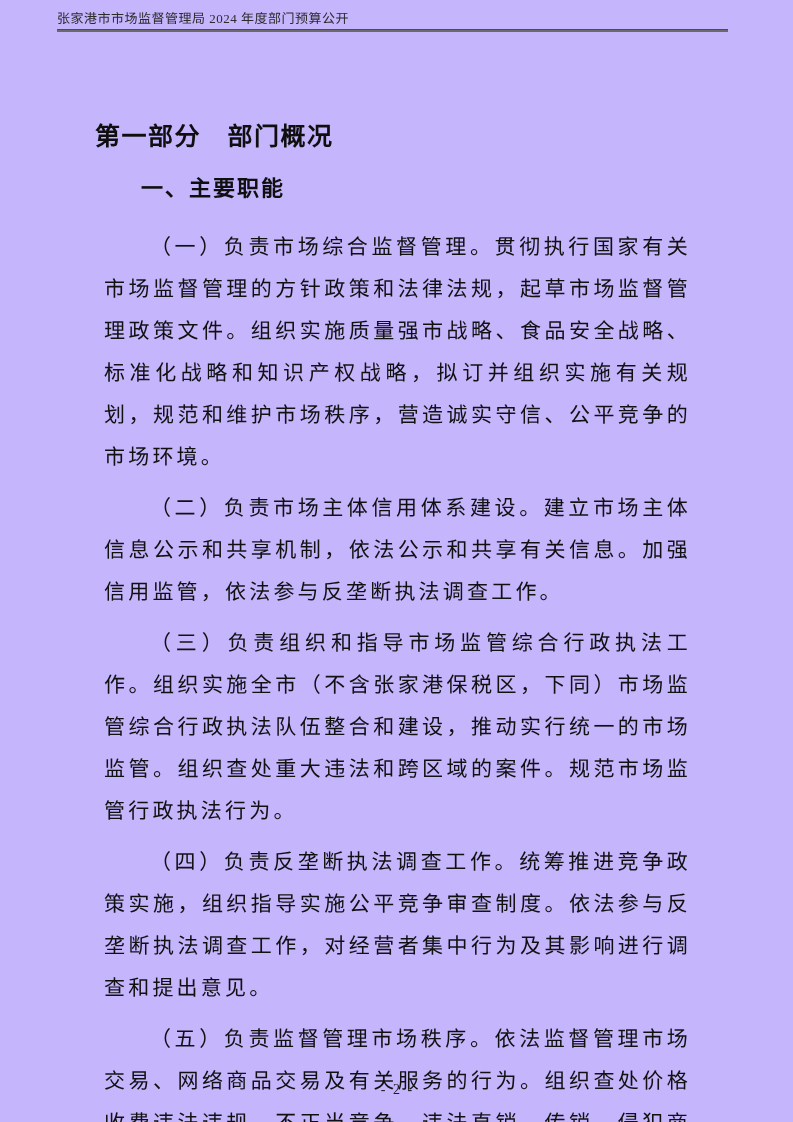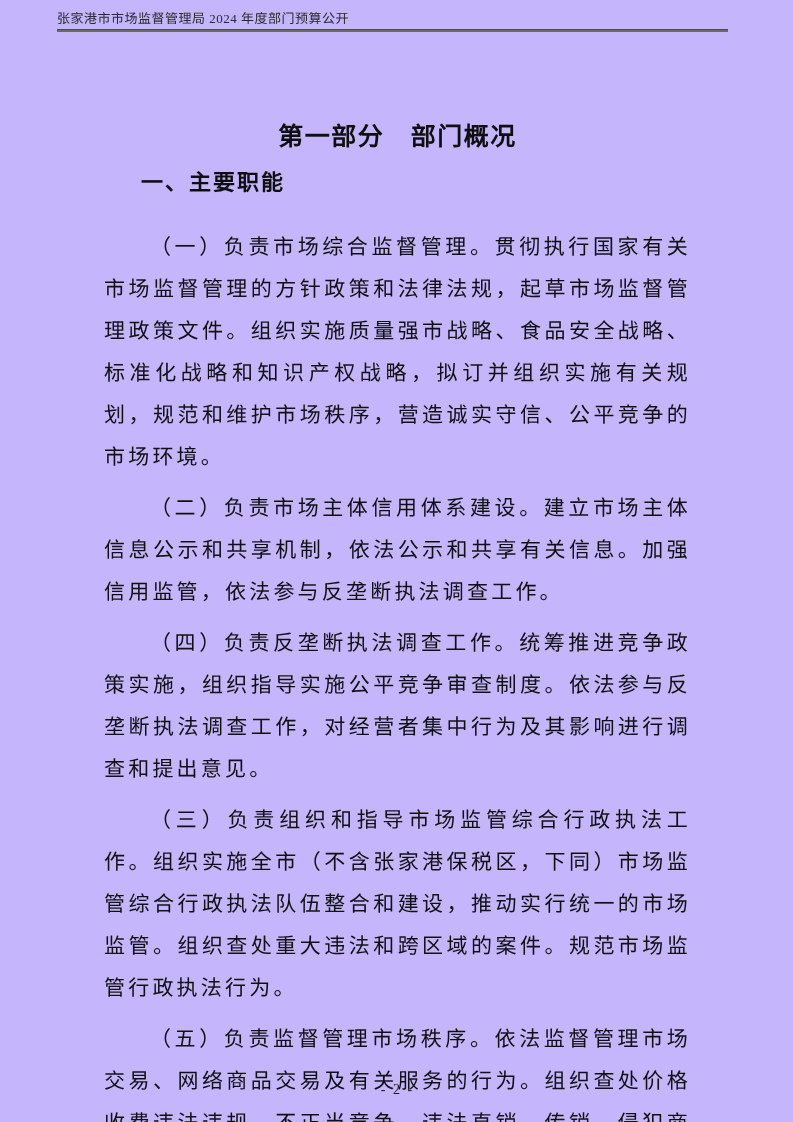--- a/index.html
+++ b/index.html
@@ -36,34 +36,33 @@
     background: #6a6a6a;
     border-top: 1px solid #4c4c4c;
   }
 
   
   .part-title {
     position: absolute;
     left: 95px;
     top: 120px;
     width: 605px;
-    text-align: center;
     font-family: "Liberation Sans", "DejaVu Sans", sans-serif;
     font-size: 25px;
     line-height: 33px;
     font-weight: bold;
     color: #0f0f0f;
     letter-spacing: 1.5px;
   }
 
   
   .section-heading {
     position: absolute;
     left: 141px;
-    top: 169px;
+    top: 175px;
     font-family: "Liberation Sans", "DejaVu Sans", sans-serif;
     font-size: 22px;
     line-height: 28px;
     font-weight: bold;
     color: #0f0f0f;
     letter-spacing: 2px;
   }
 
   
   .doc-body {
@@ -107,22 +106,22 @@
     <div class="header-rule"></div>
   </div>
 
   <h1 class="part-title">第一部分　部门概况</h1>
 
   <h2 class="section-heading">一、主要职能</h2>
 
   <div class="doc-body">
     <p>（一）负责市场综合监督管理。贯彻执行国家有关市场监督管理的方针政策和法律法规，起草市场监督管理政策文件。组织实施质量强市战略、食品安全战略、标准化战略和知识产权战略，拟订并组织实施有关规划，规范和维护市场秩序，营造诚实守信、公平竞争的市场环境。</p>
     <p>（二）负责市场主体信用体系建设。建立市场主体信息公示和共享机制，依法公示和共享有关信息。加强信用监管，依法参与反垄断执法调查工作。</p>
+    <p>（三）负责组织和指导市场监管综合行政执法工作。组织实施全市（不含张家港保税区，下同）市场监管综合行政执法队伍整合和建设，推动实行统一的市场监管。组织查处重大违法和跨区域的案件。规范市场监管行政执法行为。</p>
     <p>（四）负责反垄断执法调查工作。统筹推进竞争政策实施，组织指导实施公平竞争审查制度。依法参与反垄断执法调查工作，对经营者集中行为及其影响进行调查和提出意见。</p>
-    <p>（三）负责组织和指导市场监管综合行政执法工作。组织实施全市（不含张家港保税区，下同）市场监管综合行政执法队伍整合和建设，推动实行统一的市场监管。组织查处重大违法和跨区域的案件。规范市场监管行政执法行为。</p>
     <p>（五）负责监督管理市场秩序。依法监督管理市场交易、网络商品交易及有关服务的行为。组织查处价格收费违法违规、不正当竞争、违法直销、传销、侵犯商标专利知识产权和制售假冒伪劣行为。指导广告业发展，监督管理广告活动。组织查处无照生产经营和相关无证生产经营行为。指导消费环境</p>
   </div>
 
   <div class="page-footer">
     <span>- 2 -</span>
   </div>
 
 </div>
 
 </body></html>

